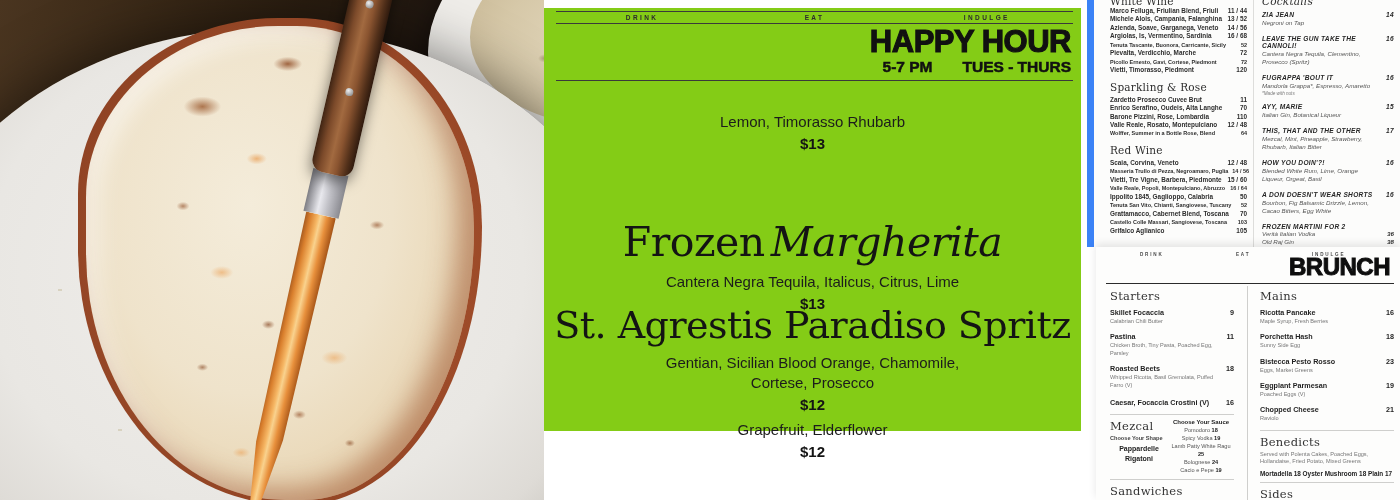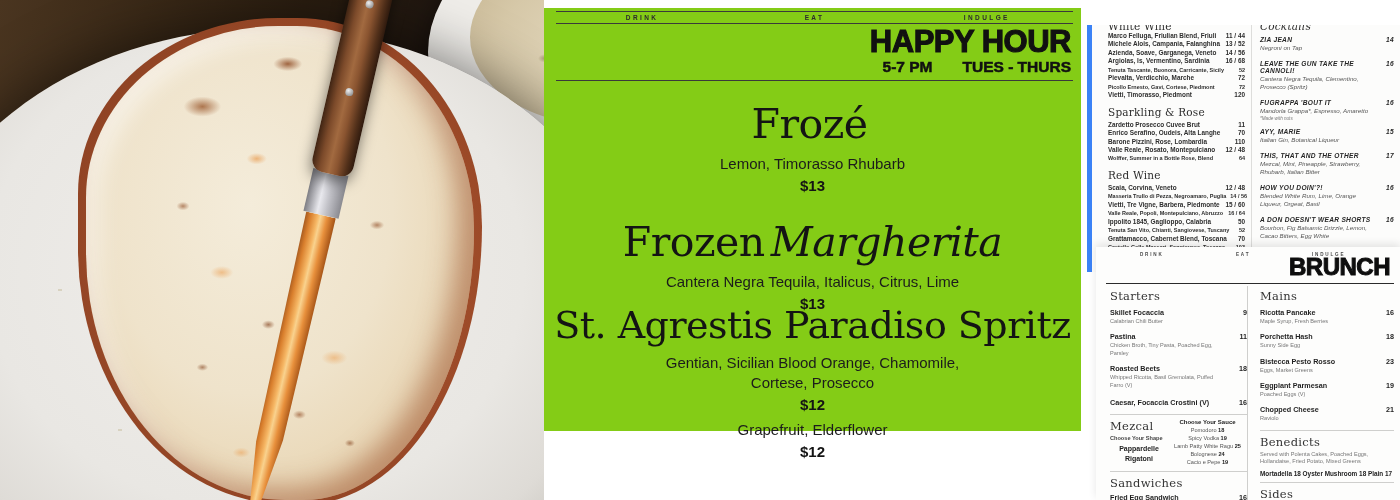--- a/index.html
+++ b/index.html
@@ -82,21 +82,21 @@
   .hh-rule { position:absolute; top:72px; left:12px; right:8px; border-top:1.5px solid #3a3a3a; }
   .hh-item { position:absolute; left:0; width:100%; text-align:center; color:#141414; }
   .hh-item .t { font-family:"DejaVu Serif", serif; font-size:41px; line-height:1.02; letter-spacing:-0.5px; }
   .hh-item .t .script { font-style:italic; margin-left:6px; }
   .hh-item .d { font-size:15px; line-height:1.35; margin-top:8px; color:#1c1c1c; }
   .hh-item .p { font-size:15px; font-weight:700; margin-top:3px; }
   .hh-i1 { top:96px; } .hh-i2 { top:214px; } .hh-i3 { top:298px; } .hh-i4 { top:404px; }
 
   
   .wine-page { position:absolute; left:1087px; top:0; width:313px; height:247px; background:#fcfcfb;
-    border-left:5px solid #3b82f6; overflow:hidden;margin-top:25px; }
+    border-left:7px solid #3b82f6; overflow:hidden; }
   .wine-cols { display:flex; height:100%; }
   .w-left { width:160px; padding:0 6px 0 16px; border-right:1px solid #dddddb; }
   .w-right { flex:1; padding:0 6px 0 8px;font-style:italic; }
   .w-h { font-family:"DejaVu Serif", serif; font-size:10.5px; color:#2e2e2e; letter-spacing:.2px; }
   .clip-top { margin-top:-5px; }
   .w-row { display:flex; justify-content:space-between; align-items:baseline; white-space:nowrap;
     font-size:6.4px; font-weight:700; color:#2d2d2d; line-height:1.32; }
   .w-row.sm { font-size:5.5px; line-height:1.54; }
   .w-row .pr { margin-left:4px; font-weight:700; }
   .w-sec { margin-top:6px; margin-bottom:3px; }
@@ -110,21 +110,21 @@
 
   
   .brunch-page { position:absolute; left:1096px; top:247px; width:304px; height:253px; background:#fdfdfc;
     box-shadow:0 -3px 8px rgba(0,0,0,.10); overflow:hidden; }
   .br-nav span { position:absolute; top:5px; font-size:4.6px; letter-spacing:1.8px; font-weight:700; color:#4a4a4a; }
   .br-nav .n1 { left:44px; } .br-nav .n2 { left:140px; } .br-nav .n3 { left:216px; }
   .br-logo { position:absolute; top:8px; right:10px; font-size:24px; font-weight:900; letter-spacing:-0.5px;
     color:#0e0e0e; -webkit-text-stroke:1px #0e0e0e; line-height:1; }
   .br-rule { position:absolute; top:36px; left:10px; right:6px; border-top:1.5px solid #2b2b2b; }
   .br-cols { position:absolute; top:39px; left:14px; right:6px; bottom:0; display:flex; }
-  .b-left { width:138px; padding-right:0; border-right:1px solid #cfcfcd; }
+  .b-left { width:138px; padding-right:13px; border-right:1px solid #cfcfcd; }
   .b-right { flex:1; padding-left:12px; }
   .b-h { font-family:"DejaVu Serif", serif; font-size:11.5px; color:#333; letter-spacing:.3px; margin:3px 0 5px; }
   .bi { margin-bottom:6.5px; }
   .bi-head { display:flex; justify-content:space-between; align-items:center;
     font-size:7.2px; font-weight:700; color:#1f1f1f; }
   .bi-desc { font-size:5.6px; color:#777; line-height:1.4; max-width:106px; margin-top:1px; }
   .b-div { border-top:1px solid #cfcfcd; margin:5px 0 4px; }
   .pasta { display:flex; }
   .pasta .pl { width:58px; }
   .pasta .pl .lbl { font-size:5.6px; font-weight:700; color:#444; margin:2px 0 3px; }
@@ -167,21 +167,20 @@
     <div class="hh-head">
       <div class="hh-title">HAPPY HOUR</div>
       <div class="hh-sub">
         <span>5-7 PM</span>
         <span>TUES - THURS</span>
       </div>
     </div>
     <div class="hh-rule"></div>
 
     <div class="hh-item hh-i1">
-      <div class="t serif"><span>Frozé</span><span class="script"></span></div>
       <div class="d">
         <div>Lemon, Timorasso Rhubarb</div>
       </div>
       <div class="p">$13</div>
     </div>
 
     <div class="hh-item hh-i2">
       <div class="t serif"><span>Frozen</span><span class="script">Margherita</span></div>
       <div class="d">
         <div>Cantera Negra Tequila, Italicus, Citrus, Lime</div>

